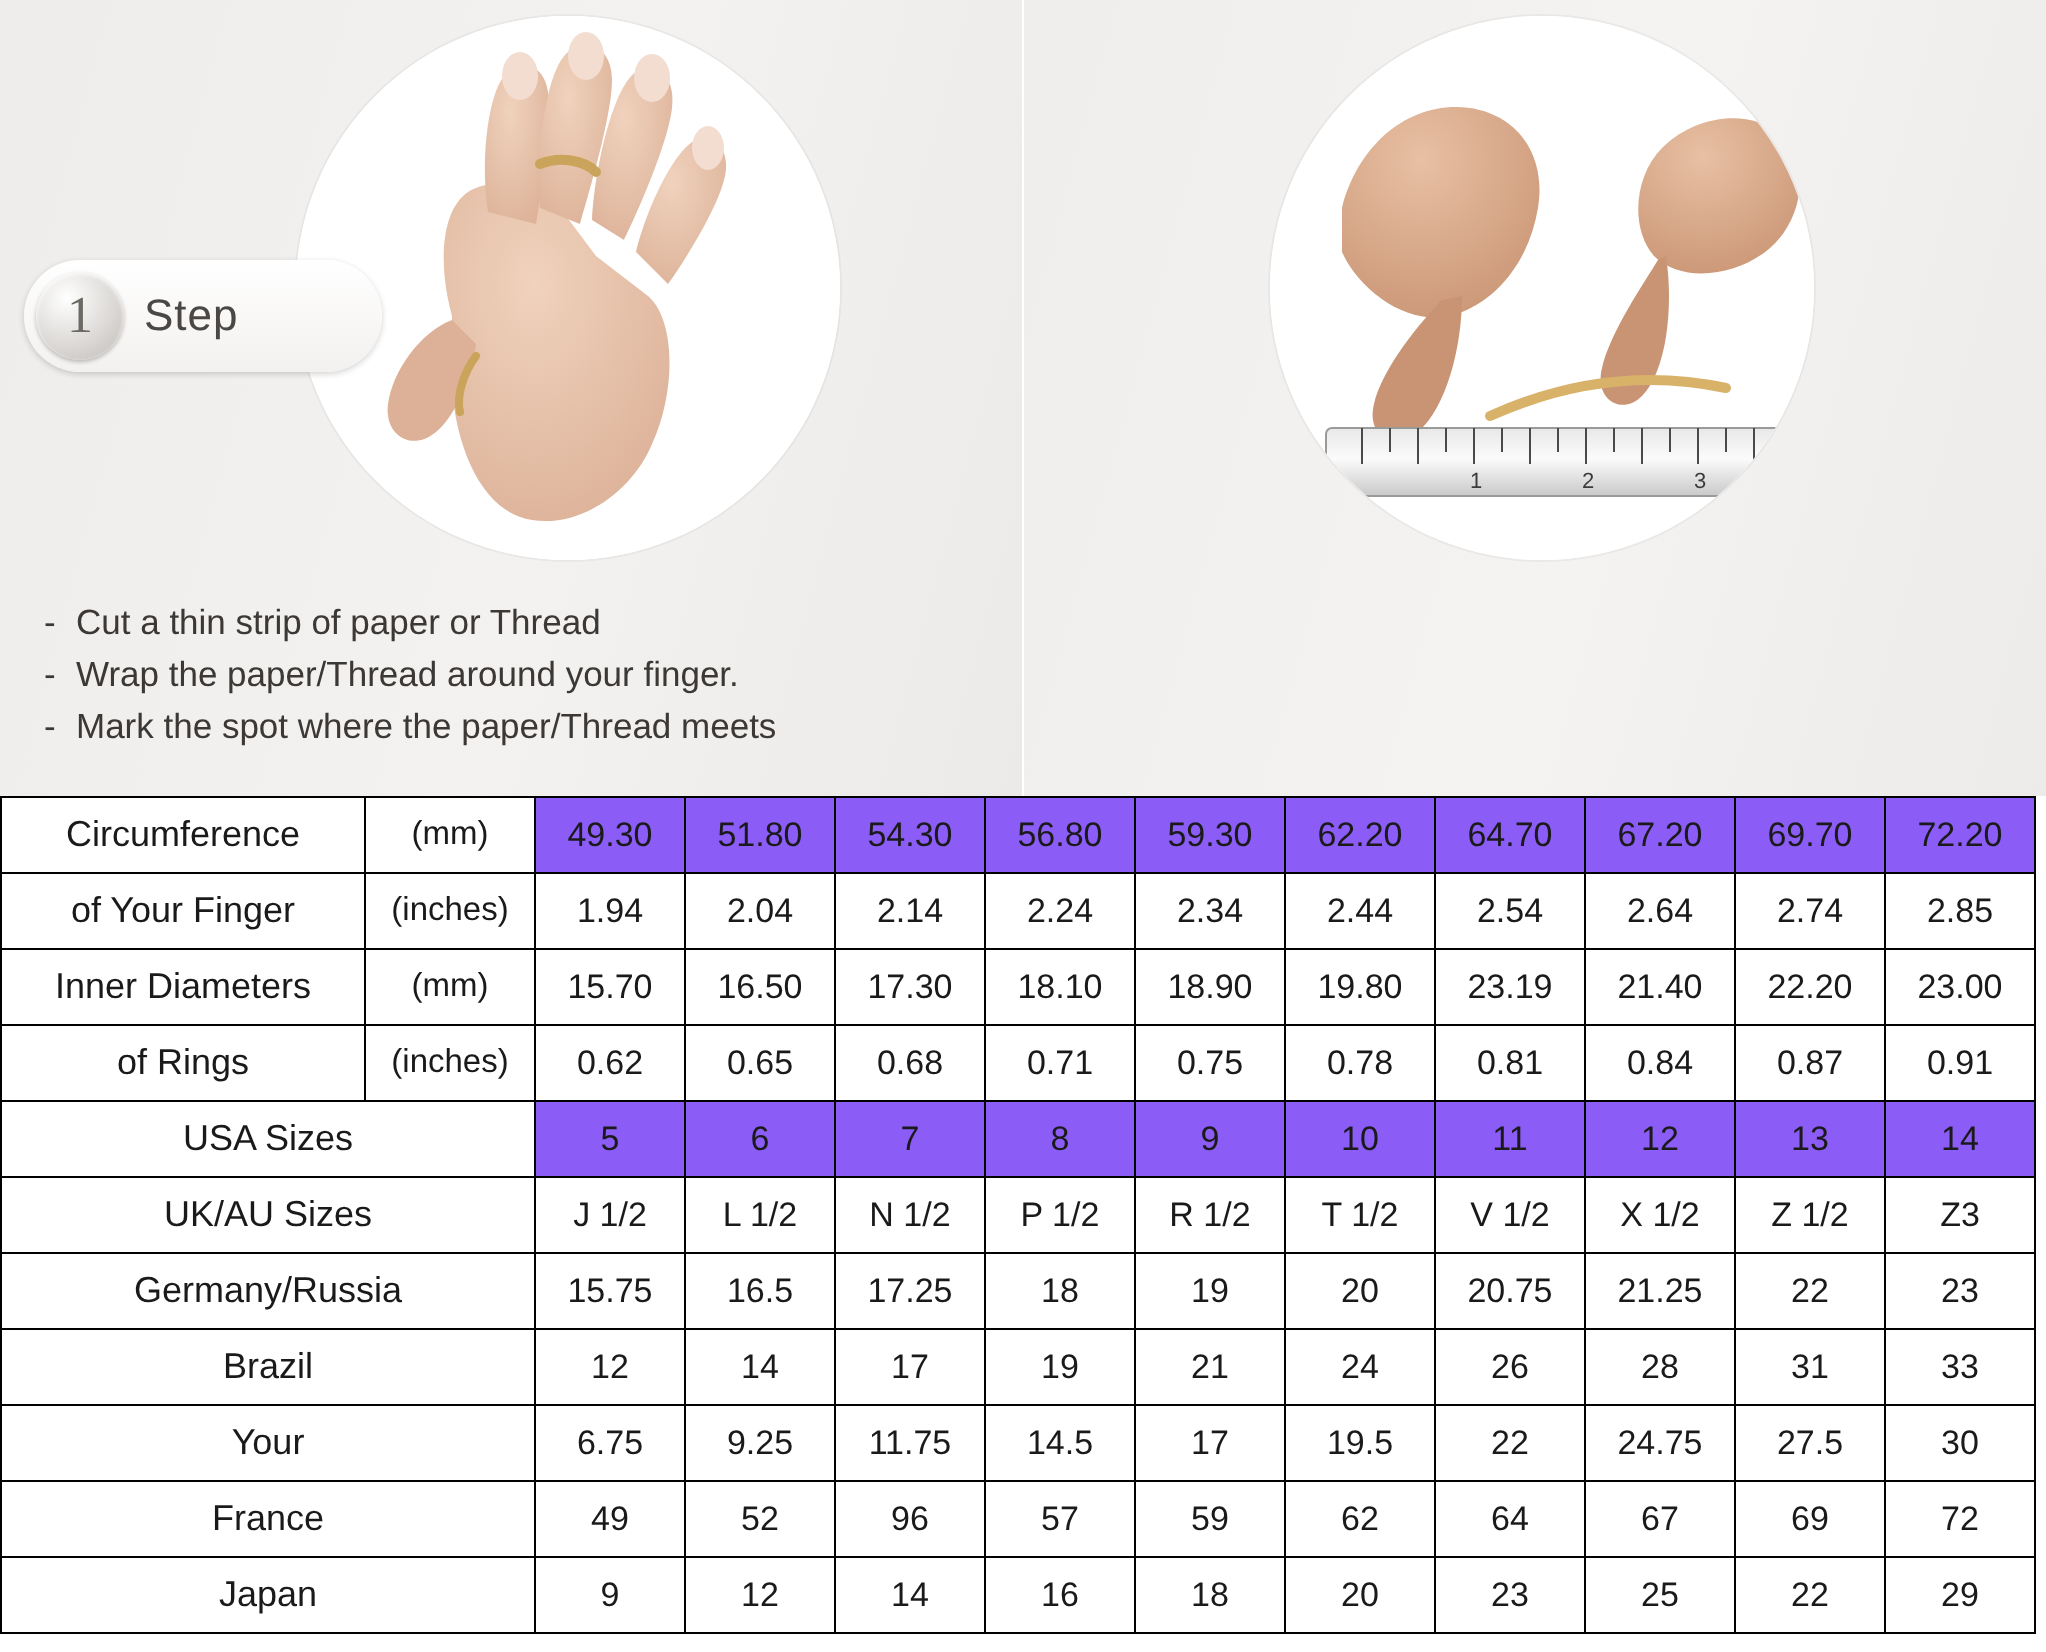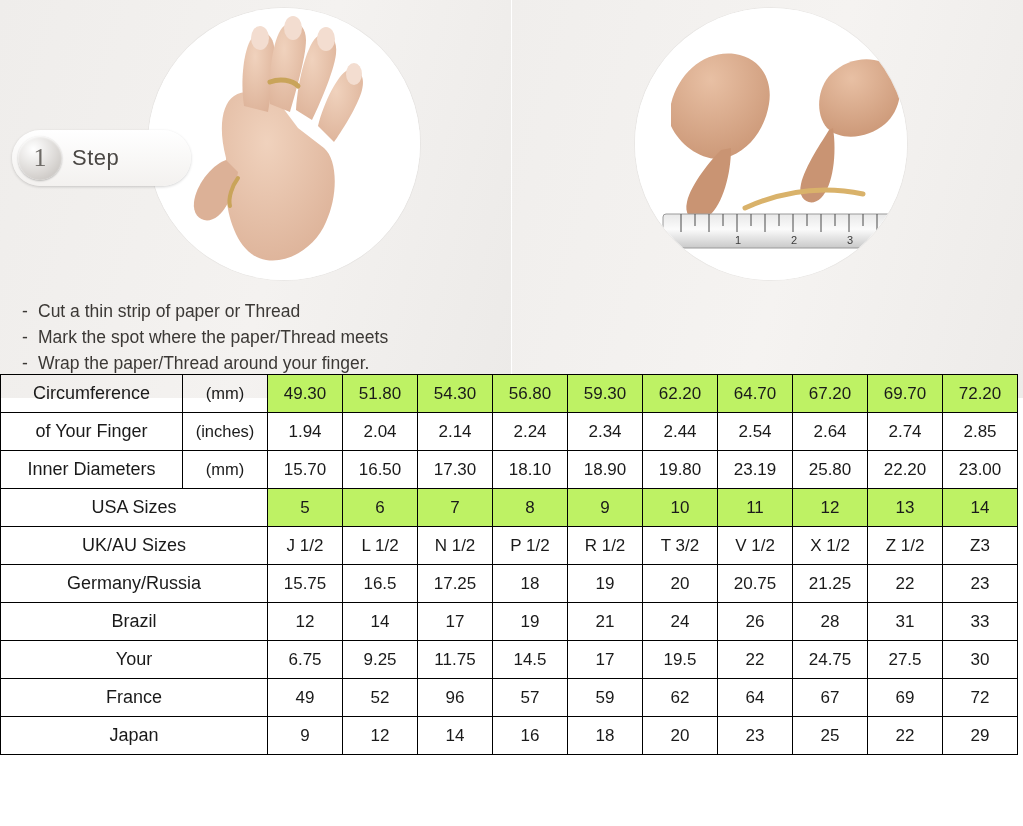--- a/index.html
+++ b/index.html
@@ -102,21 +102,21 @@
     line-height: 26px;
     color: #3b3835;
   }
   .bullets.left { left: 22px; }
   .bullets div { white-space: nowrap; }
   .dash { display:inline-block; width: 16px; }
 
   
   table.size-chart {
     position: absolute;
-    top: 374px;
+    top: 398px;
     left: 0;
     width: 1012px;
     border-collapse: collapse;
     table-layout: fixed;
     font-size: 17px;
     border-radius: 22px;
   }
   table.size-chart td {
     border: 1px solid #000000;
     text-align: center;
@@ -134,21 +134,21 @@
   td.label-center {
     text-align: center;
     font-size: 18px;
   }
   td.unit {
     text-align: left;
     padding-left: 6px;
     font-size: 16.5px;
   }
   td.shaded {
-    background: #bef264;
+    background: #8b5cf6;
     margin-left: 13px;
   }
   .col-label { width: 182px; }
   .col-unit  { width: 85px; }
   .col-data  { width: 75px; }
 </style>
 </head>
 <body>
 
 <div class="page">
@@ -187,22 +187,22 @@
         </svg>
       </div>
 
       <div class="step-bar left">
         <div class="step-num">1</div>
         <div class="step-word">Step</div>
       </div>
 
       <div class="bullets left">
         <div><span class="dash">-</span><span>Cut a thin strip of paper or Thread</span></div>
+        <div><span class="dash">-</span><span>Wrap the paper/Thread around your finger.</span></div>
         <div><span class="dash">-</span><span>Mark the spot where the paper/Thread meets</span></div>
-        <div><span class="dash">-</span><span>Wrap the paper/Thread around your finger.</span></div>
       </div>
     </div>
 
     <div class="step-panel right">
 
       <div class="photo ruler">
         <svg viewBox="0 0 272 272" width="272" height="272">
           <defs>
             <radialGradient id="sk2" cx="40%" cy="25%" r="85%">
               <stop offset="0%" stop-color="#e8c0a4"></stop>
@@ -307,25 +307,39 @@
       <tr>
         <td class="label-center">Inner Diameters</td>
         <td class="unit">(mm)</td>
         <td>15.70</td>
         <td>16.50</td>
         <td>17.30</td>
         <td>18.10</td>
         <td>18.90</td>
         <td>19.80</td>
         <td>23.19</td>
-        <td>25.80</td>
+        <td>21.40</td>
         <td>22.20</td>
         <td>23.00</td>
       </tr>
 
+      <tr>
+        <td class="label-center">of Rings</td>
+        <td class="unit">(inches)</td>
+        <td>0.62</td>
+        <td>0.65</td>
+        <td>0.68</td>
+        <td>0.71</td>
+        <td>0.75</td>
+        <td>0.78</td>
+        <td>0.81</td>
+        <td>0.84</td>
+        <td>0.87</td>
+        <td>0.91</td>
+      </tr>
 
       <tr>
         <td class="label" colspan="2">USA Sizes</td>
         <td class="shaded">5</td>
         <td class="shaded">6</td>
         <td class="shaded">7</td>
         <td class="shaded">8</td>
         <td class="shaded">9</td>
         <td class="shaded">10</td>
         <td class="shaded">11</td>
@@ -334,21 +348,21 @@
         <td class="shaded">14</td>
       </tr>
 
       <tr>
         <td class="label" colspan="2">UK/AU Sizes</td>
         <td>J 1/2</td>
         <td>L 1/2</td>
         <td>N 1/2</td>
         <td>P 1/2</td>
         <td>R 1/2</td>
-        <td>T 3/2</td>
+        <td>T 1/2</td>
         <td>V 1/2</td>
         <td>X 1/2</td>
         <td>Z 1/2</td>
         <td>Z3</td>
       </tr>
 
       <tr>
         <td class="label" colspan="2">Germany/Russia</td>
         <td>15.75</td>
         <td>16.5</td>

